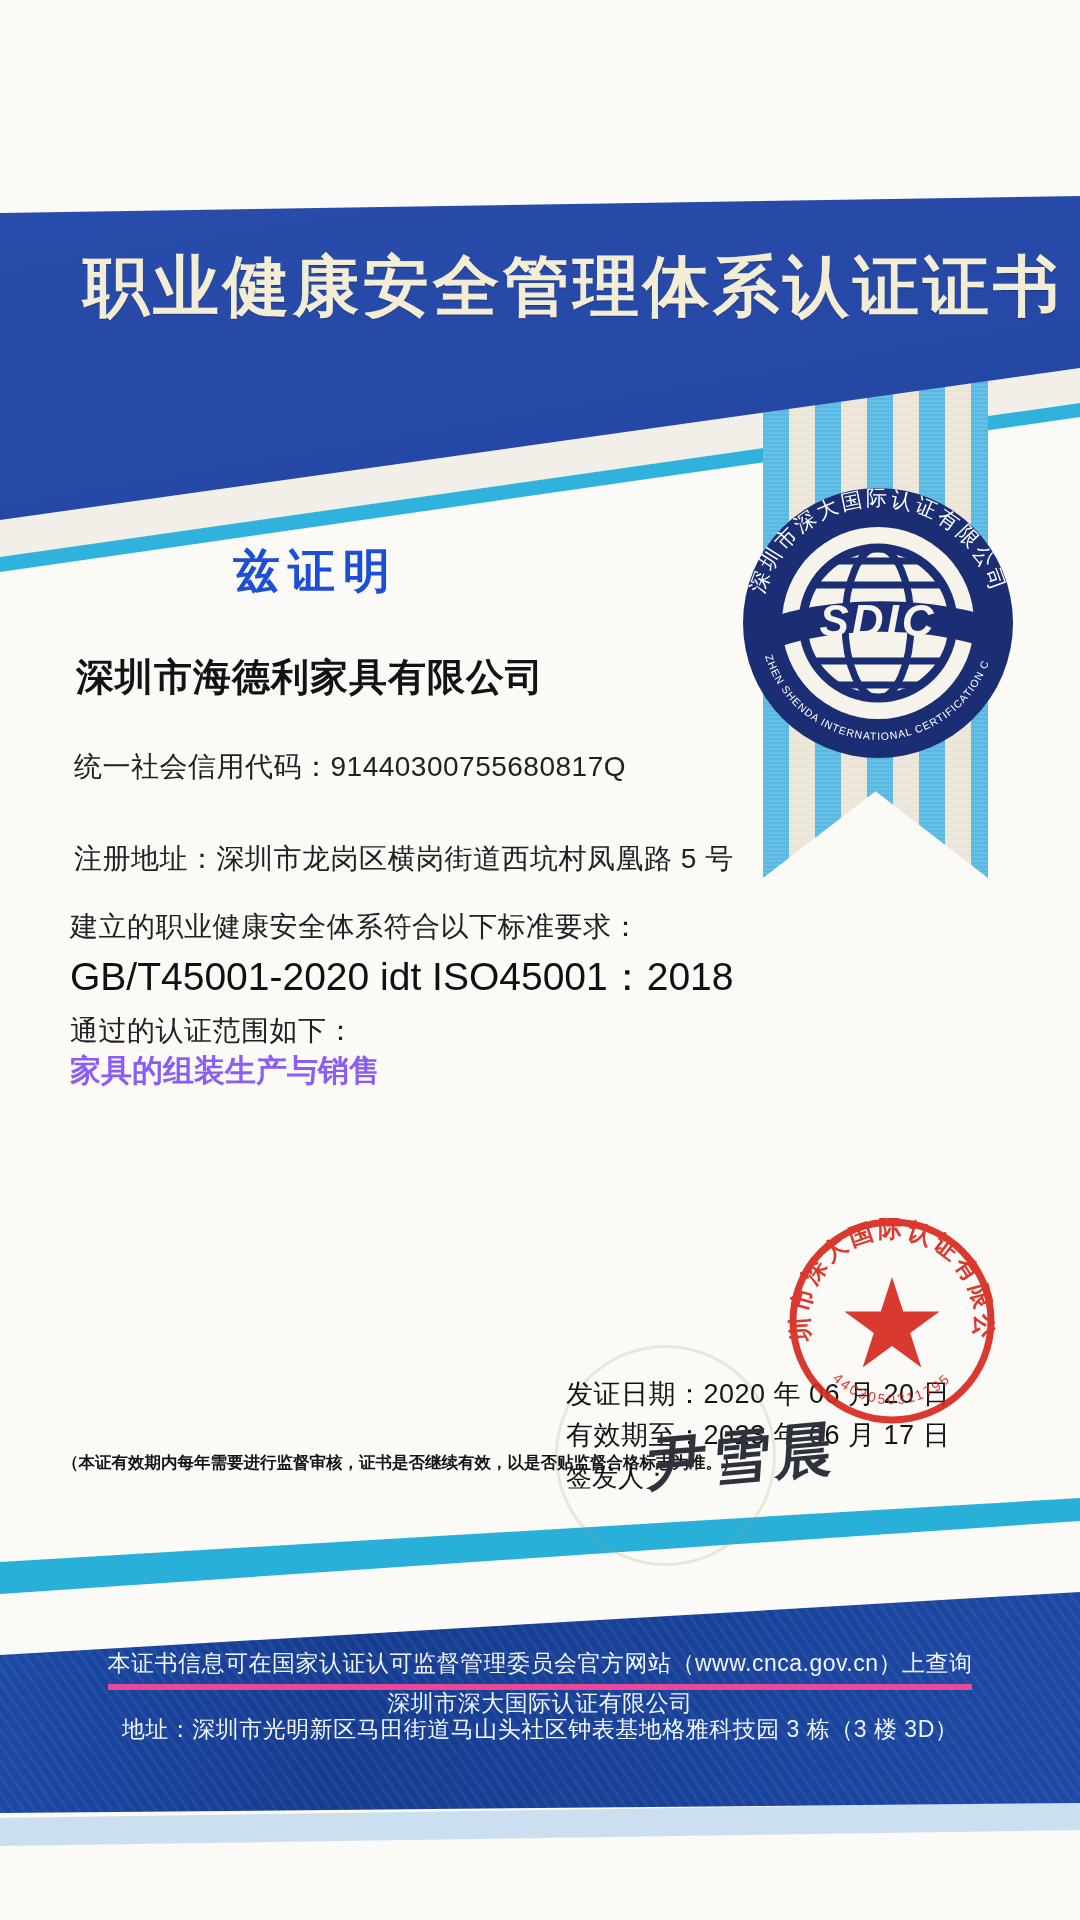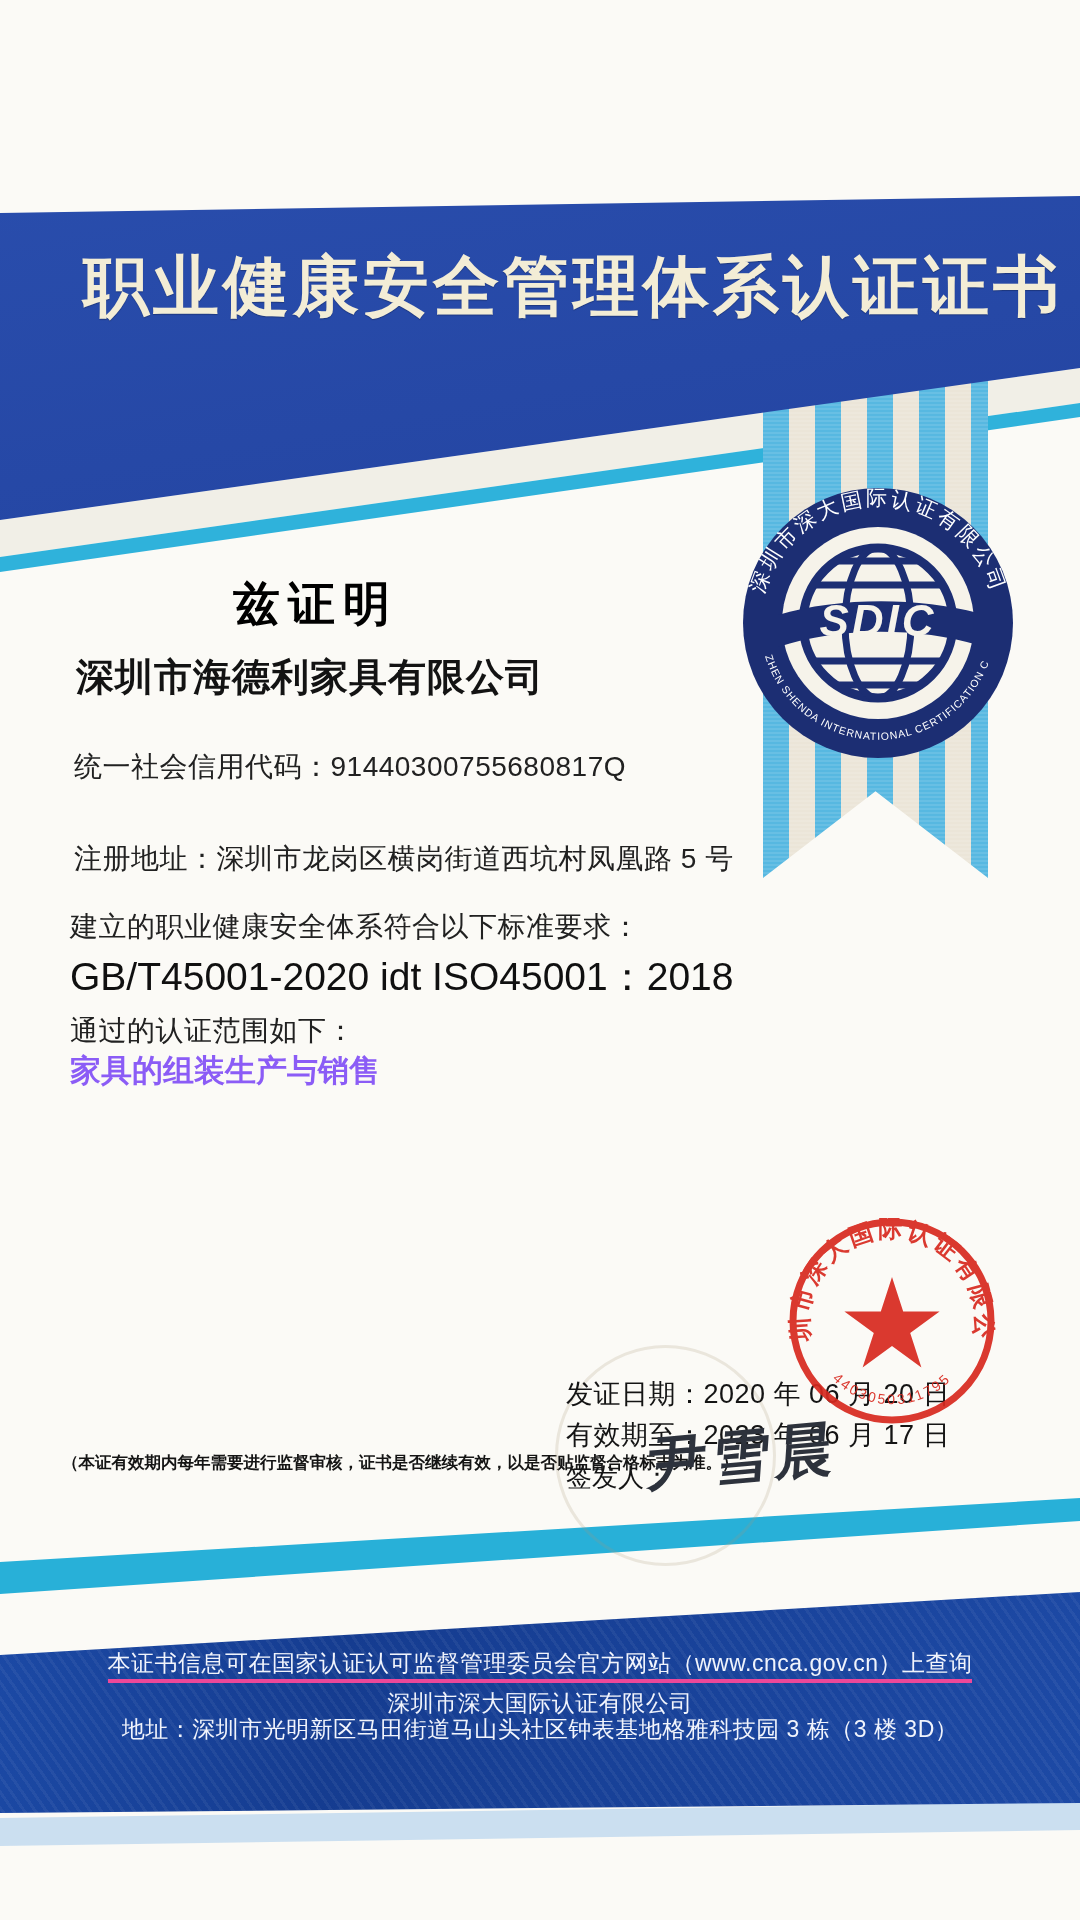--- a/index.html
+++ b/index.html
@@ -40,21 +40,21 @@
   .ribbon{
     left:763px;top:318px;width:225px;height:560px;z-index:2;
     background:
       repeating-linear-gradient(0deg,rgba(255,255,255,.10) 0 2px,rgba(0,0,0,0) 2px 4px),
       repeating-linear-gradient(90deg,#57b8e1 0 26px,#ebe5d8 26px 52px);
     clip-path:polygon(0 0,100% 0,100% 100%,50% 84.5%,0 100%);
   }
   
   .emblem{left:741px;top:486px;z-index:4;}
   
-  .attest{left:233px;top:540px;font-size:47px;font-weight:600;letter-spacing:8px;color:#000000;margin-top:33px;}
+  .attest{left:233px;top:540px;font-size:47px;font-weight:600;letter-spacing:8px;color:#1d4ed8;}
   .company{left:76px;top:652px;font-size:38px;font-weight:600;letter-spacing:1px;color:#131313;}
   .info{font-size:28px;color:#212121;letter-spacing:.5px;white-space:nowrap;}
   .credit{left:74px;top:748px;}
   .address{left:74px;top:840px;}
   .std-intro{left:70px;top:908px;font-weight:500;}
   .std{left:70px;top:950px;font-size:39px;color:#101010;}
   .scope-intro{left:70px;top:1012px;}
   .scope{left:70px;top:1050px;font-size:31px;font-weight:700;color:#8b5cf6;}
   
   .audit-table{
@@ -95,21 +95,21 @@
   }
   .footer-band{
     inset:0;z-index:2;
     background:
       repeating-linear-gradient(55deg,rgba(255,255,255,.05) 0 3px,rgba(0,0,0,0) 3px 9px),
       linear-gradient(100deg,#2154b6 0%,#153c90 45%,#1d4aa6 100%);
     clip-path:polygon(0 1655px,1080px 1592px,1080px 1803px,0 1813px);
   }
   .footer-line{left:0;width:1080px;text-align:center;z-index:3;color:#f1f4fc;font-size:23px;letter-spacing:.5px;white-space:nowrap;}
   .footer-line1{top:1648px;}
-  .footer-line1 span{display:inline-block;border-bottom:4px solid #ec4899;}
+  .footer-line1 span{display:inline-block;border-bottom:6px solid #ec4899;padding-bottom:5px;}
   .footer-line2{top:1688px;}
   .footer-line3{top:1714px;}
   .bottom-strip{
     inset:0;z-index:1;background:#cbdff0;
     clip-path:polygon(0 1818px,1080px 1802px,1080px 1830px,0 1846px);
   }
 </style>
 </head>
 <body>
 

